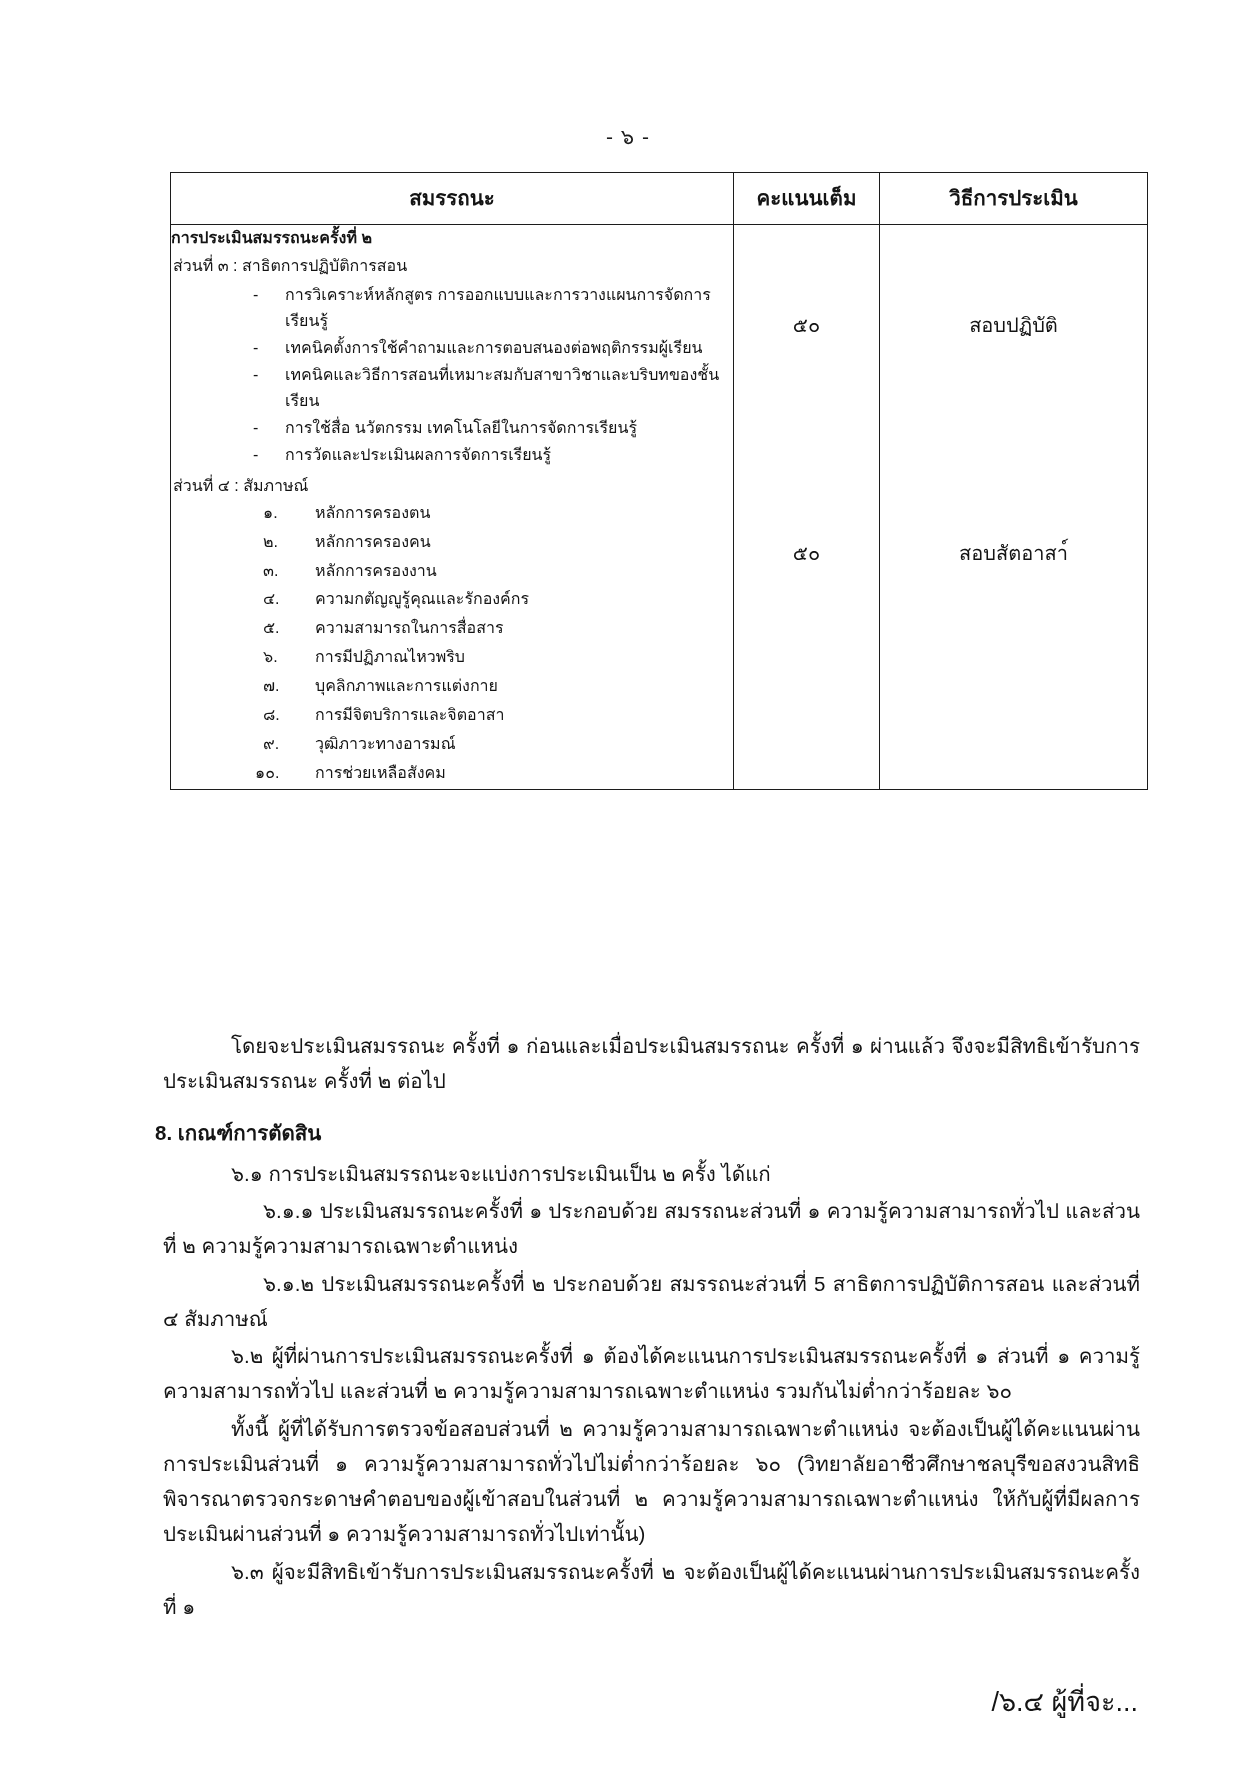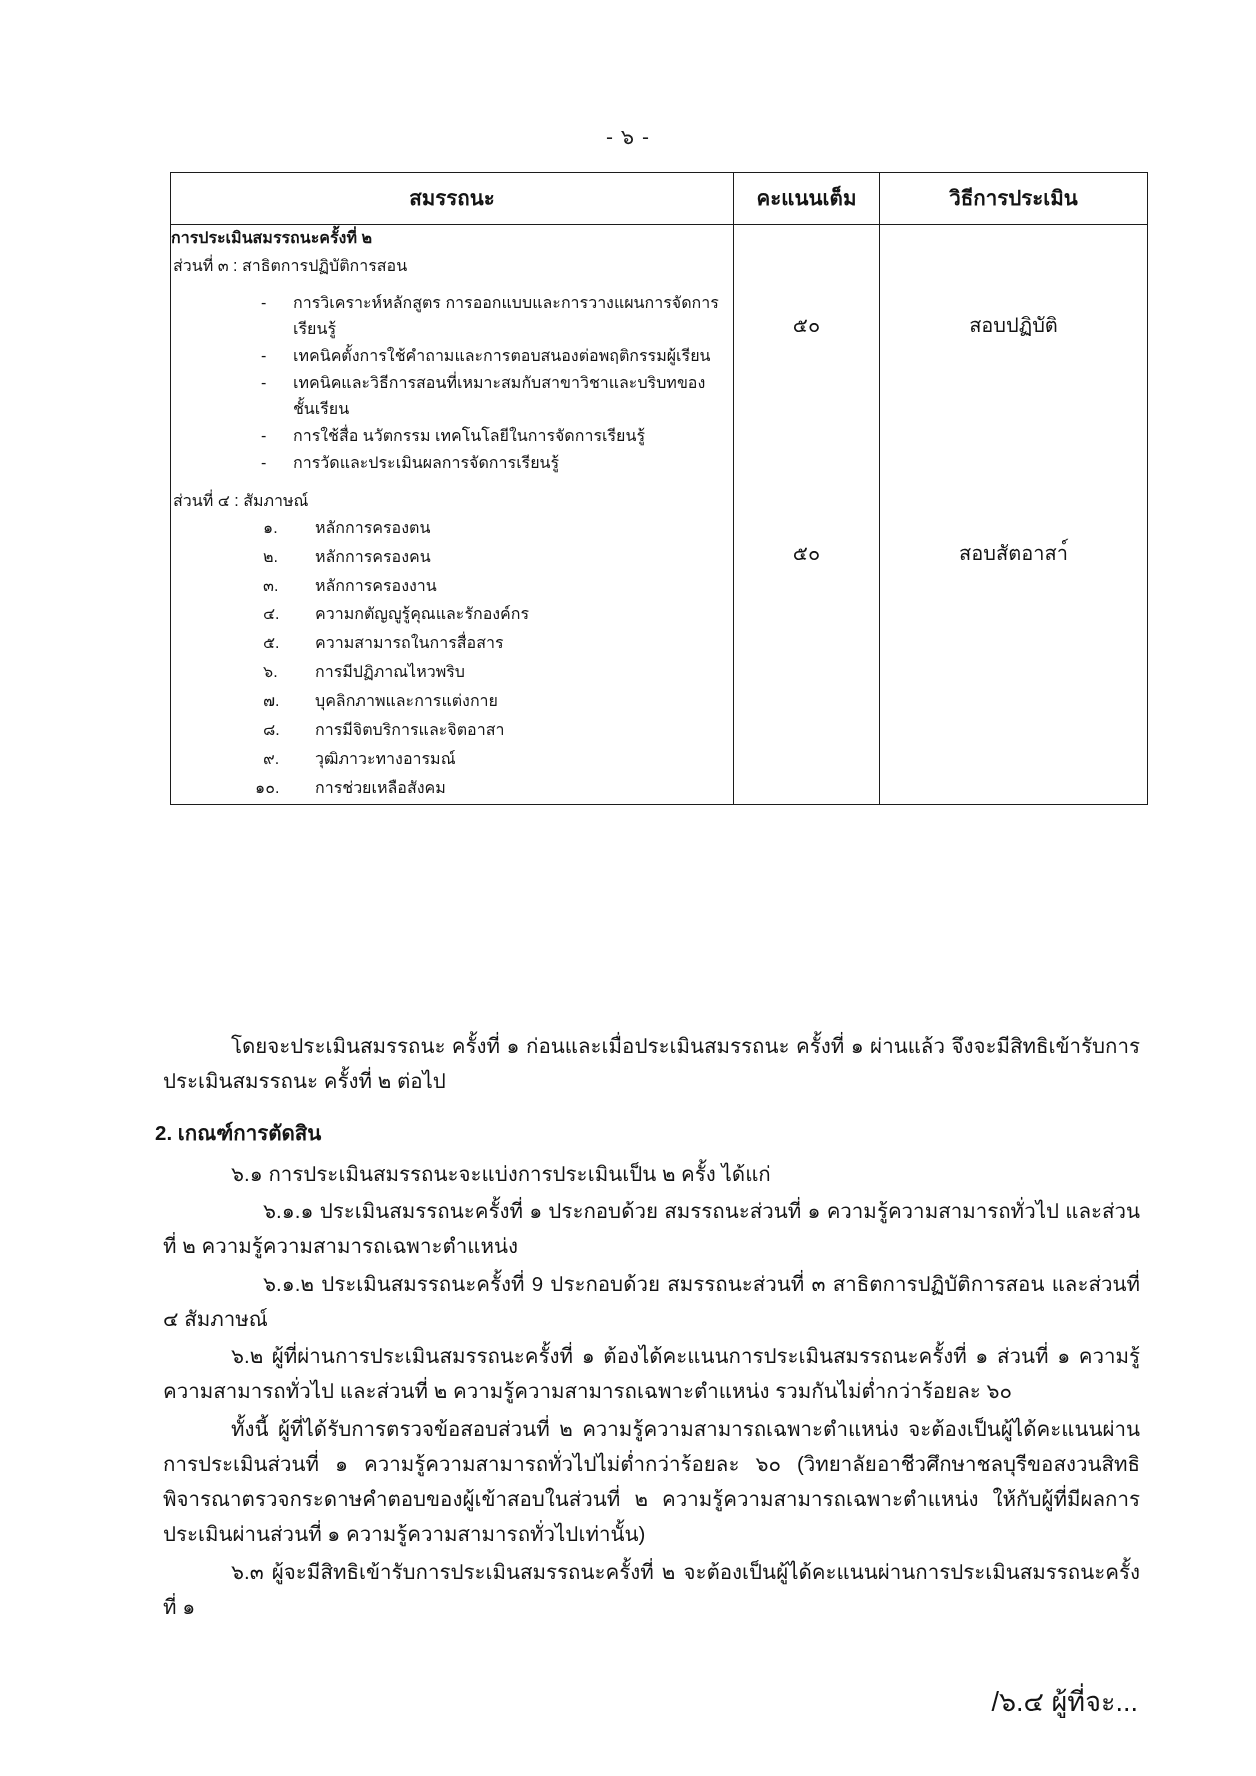--- a/index.html
+++ b/index.html
@@ -98,21 +98,21 @@
     margin: 0 0 1px 0;
     padding-left: 2px;
   }
   .sec-title-2 {
     margin: 5px 0 1px 0;
     padding-left: 2px;
   }
 
   ul.dash-list {
     list-style: none;
-    margin: 12px;
+    margin: 4px;
     padding: 0 0 0 74px;
   }
   ul.dash-list > li {
     position: relative;
     margin: 0 0 1px 0;
     padding-left: 36px;
     line-height: 1.62;
   }
   ul.dash-list > li::before {
     content: "-";
@@ -236,24 +236,24 @@
             <span class="method-val">สอบปฏิบัติ</span>
             <span class="method-val second" style="display:block;padding-top:196px;">สอบสัตอาสา์</span>
           </td>
         </tr>
       </tbody>
     </table>
   </div>
 
   <div class="body-text">
     <p class="ind-1">โดยจะประเมินสมรรถนะ ครั้งที่ ๑ ก่อนและเมื่อประเมินสมรรถนะ ครั้งที่ ๑ ผ่านแล้ว จึงจะมีสิทธิเข้ารับการประเมินสมรรถนะ ครั้งที่ ๒ ต่อไป</p>
-    <p class="heading">2. เกณฑ์การตัดสิน</p>
+    <p class="heading">8. เกณฑ์การตัดสิน</p>
     <p class="ind-1">๖.๑ การประเมินสมรรถนะจะแบ่งการประเมินเป็น ๒ ครั้ง ได้แก่</p>
     <p class="ind-2">๖.๑.๑ ประเมินสมรรถนะครั้งที่ ๑ ประกอบด้วย สมรรถนะส่วนที่ ๑ ความรู้ความสามารถทั่วไป และส่วนที่ ๒ ความรู้ความสามารถเฉพาะตำแหน่ง</p>
-    <p class="ind-2">๖.๑.๒ ประเมินสมรรถนะครั้งที่ 9 ประกอบด้วย สมรรถนะส่วนที่ ๓ สาธิตการปฏิบัติการสอน และส่วนที่ ๔ สัมภาษณ์</p>
+    <p class="ind-2">๖.๑.๒ ประเมินสมรรถนะครั้งที่ ๒ ประกอบด้วย สมรรถนะส่วนที่ 5 สาธิตการปฏิบัติการสอน และส่วนที่ ๔ สัมภาษณ์</p>
     <p class="ind-1">๖.๒ ผู้ที่ผ่านการประเมินสมรรถนะครั้งที่ ๑ ต้องได้คะแนนการประเมินสมรรถนะครั้งที่ ๑ ส่วนที่ ๑ ความรู้ความสามารถทั่วไป และส่วนที่ ๒ ความรู้ความสามารถเฉพาะตำแหน่ง รวมกันไม่ต่ำกว่าร้อยละ ๖๐</p>
     <p class="ind-1">ทั้งนี้ ผู้ที่ได้รับการตรวจข้อสอบส่วนที่ ๒ ความรู้ความสามารถเฉพาะตำแหน่ง จะต้องเป็นผู้ได้คะแนนผ่านการประเมินส่วนที่ ๑ ความรู้ความสามารถทั่วไปไม่ต่ำกว่าร้อยละ ๖๐ (วิทยาลัยอาชีวศึกษาชลบุรีขอสงวนสิทธิพิจารณาตรวจกระดาษคำตอบของผู้เข้าสอบในส่วนที่ ๒ ความรู้ความสามารถเฉพาะตำแหน่ง ให้กับผู้ที่มีผลการประเมินผ่านส่วนที่ ๑ ความรู้ความสามารถทั่วไปเท่านั้น)</p>
     <p class="ind-1">๖.๓ ผู้จะมีสิทธิเข้ารับการประเมินสมรรถนะครั้งที่ ๒ จะต้องเป็นผู้ได้คะแนนผ่านการประเมินสมรรถนะครั้งที่ ๑</p>
   </div>
 
   <div class="footer-note">/๖.๔ ผู้ที่จะ...</div>
 
 </div>
 
 </body></html>

